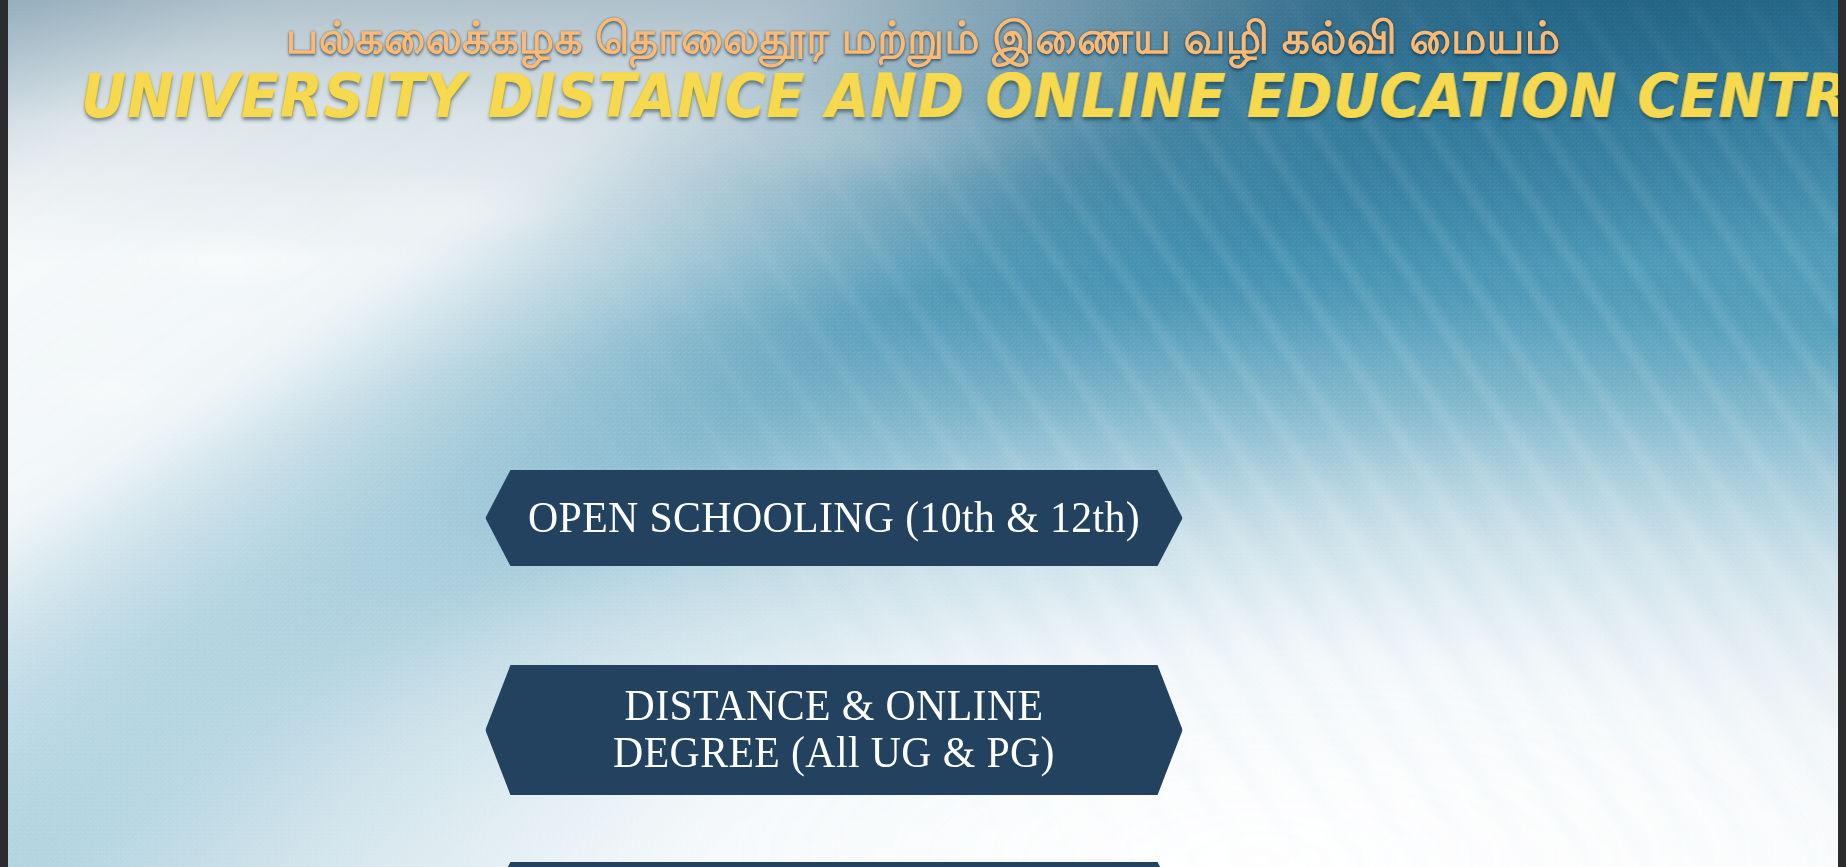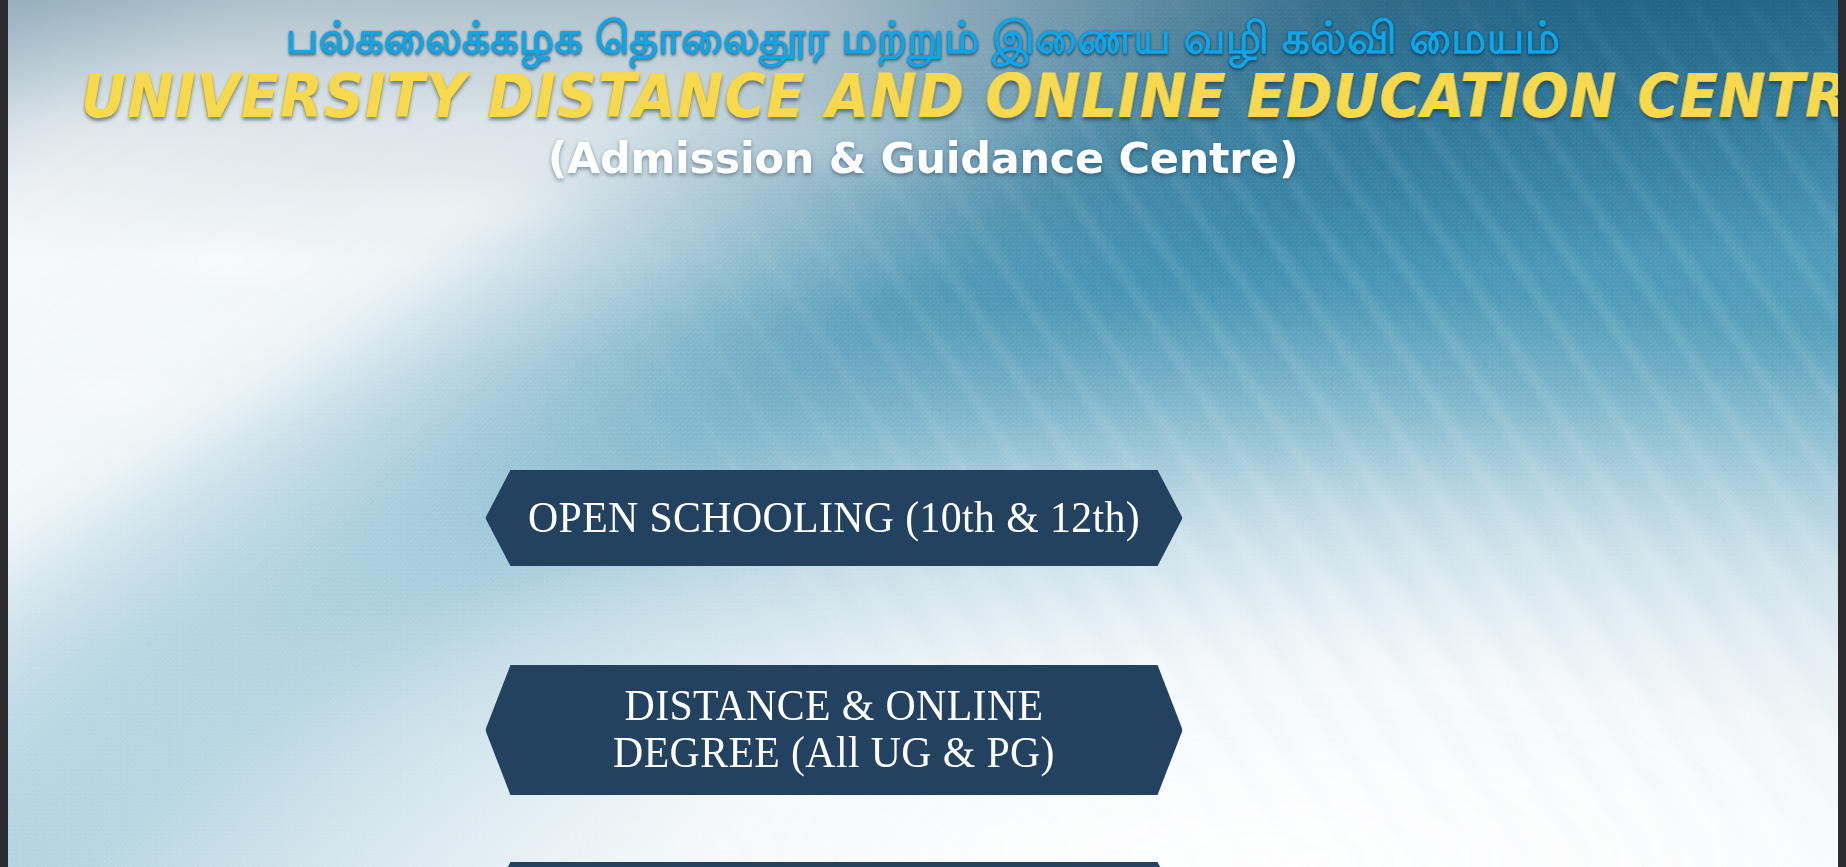--- a/index.html
+++ b/index.html
@@ -131,21 +131,21 @@
     left:8px;right:8px;top:0;
     z-index:30;
     text-align:center;
     padding-top:14px;
   }
   .tamil-title{
     font-family:"Liberation Sans", "DejaVu Sans", sans-serif;
     font-weight:700;
     font-size:44px;
     line-height:1.08;
-    color:#0ea5e9;
+    color:#fdba74;
     letter-spacing:.2px;
     text-shadow:
       0 2px 3px rgba(8,40,60,.55),
       0 0 2px rgba(8,40,60,.45);
     white-space:nowrap;
   }
   .eng-title{
     margin-top:4px;
     font-family:"DejaVu Sans", sans-serif;
     font-weight:700;
@@ -232,21 +232,20 @@
     <div class="cloud-lr"></div>
     <div class="wisps"></div>
     <div class="puffs"></div>
     <div class="grain"></div>
     <div class="vignette"></div>
   </div>
 
   <div class="header">
     <div class="tamil-title">பல்கலைக்கழக தொலைதூர மற்றும் இணைய வழி கல்வி மையம்</div>
     <div class="eng-title">UNIVERSITY DISTANCE AND ONLINE EDUCATION CENTRE</div>
-    <div class="subtitle">(Admission &amp; Guidance Centre)</div>
   </div>
 
   <div class="banners">
 
     <div class="ribbon one">
       <div class="rb-text">
         <span class="rb-line">OPEN SCHOOLING (10th &amp; 12th)</span>
       </div>
     </div>
 

